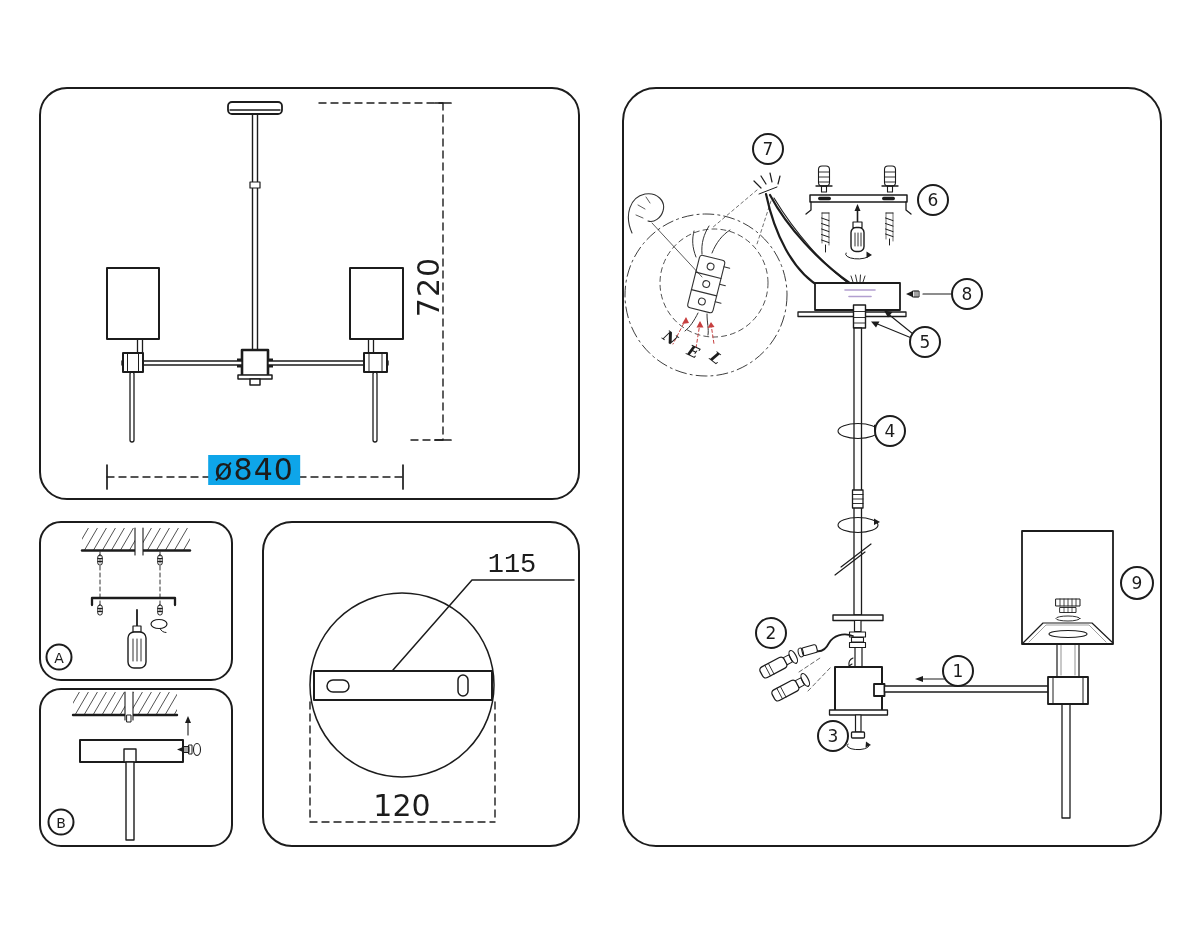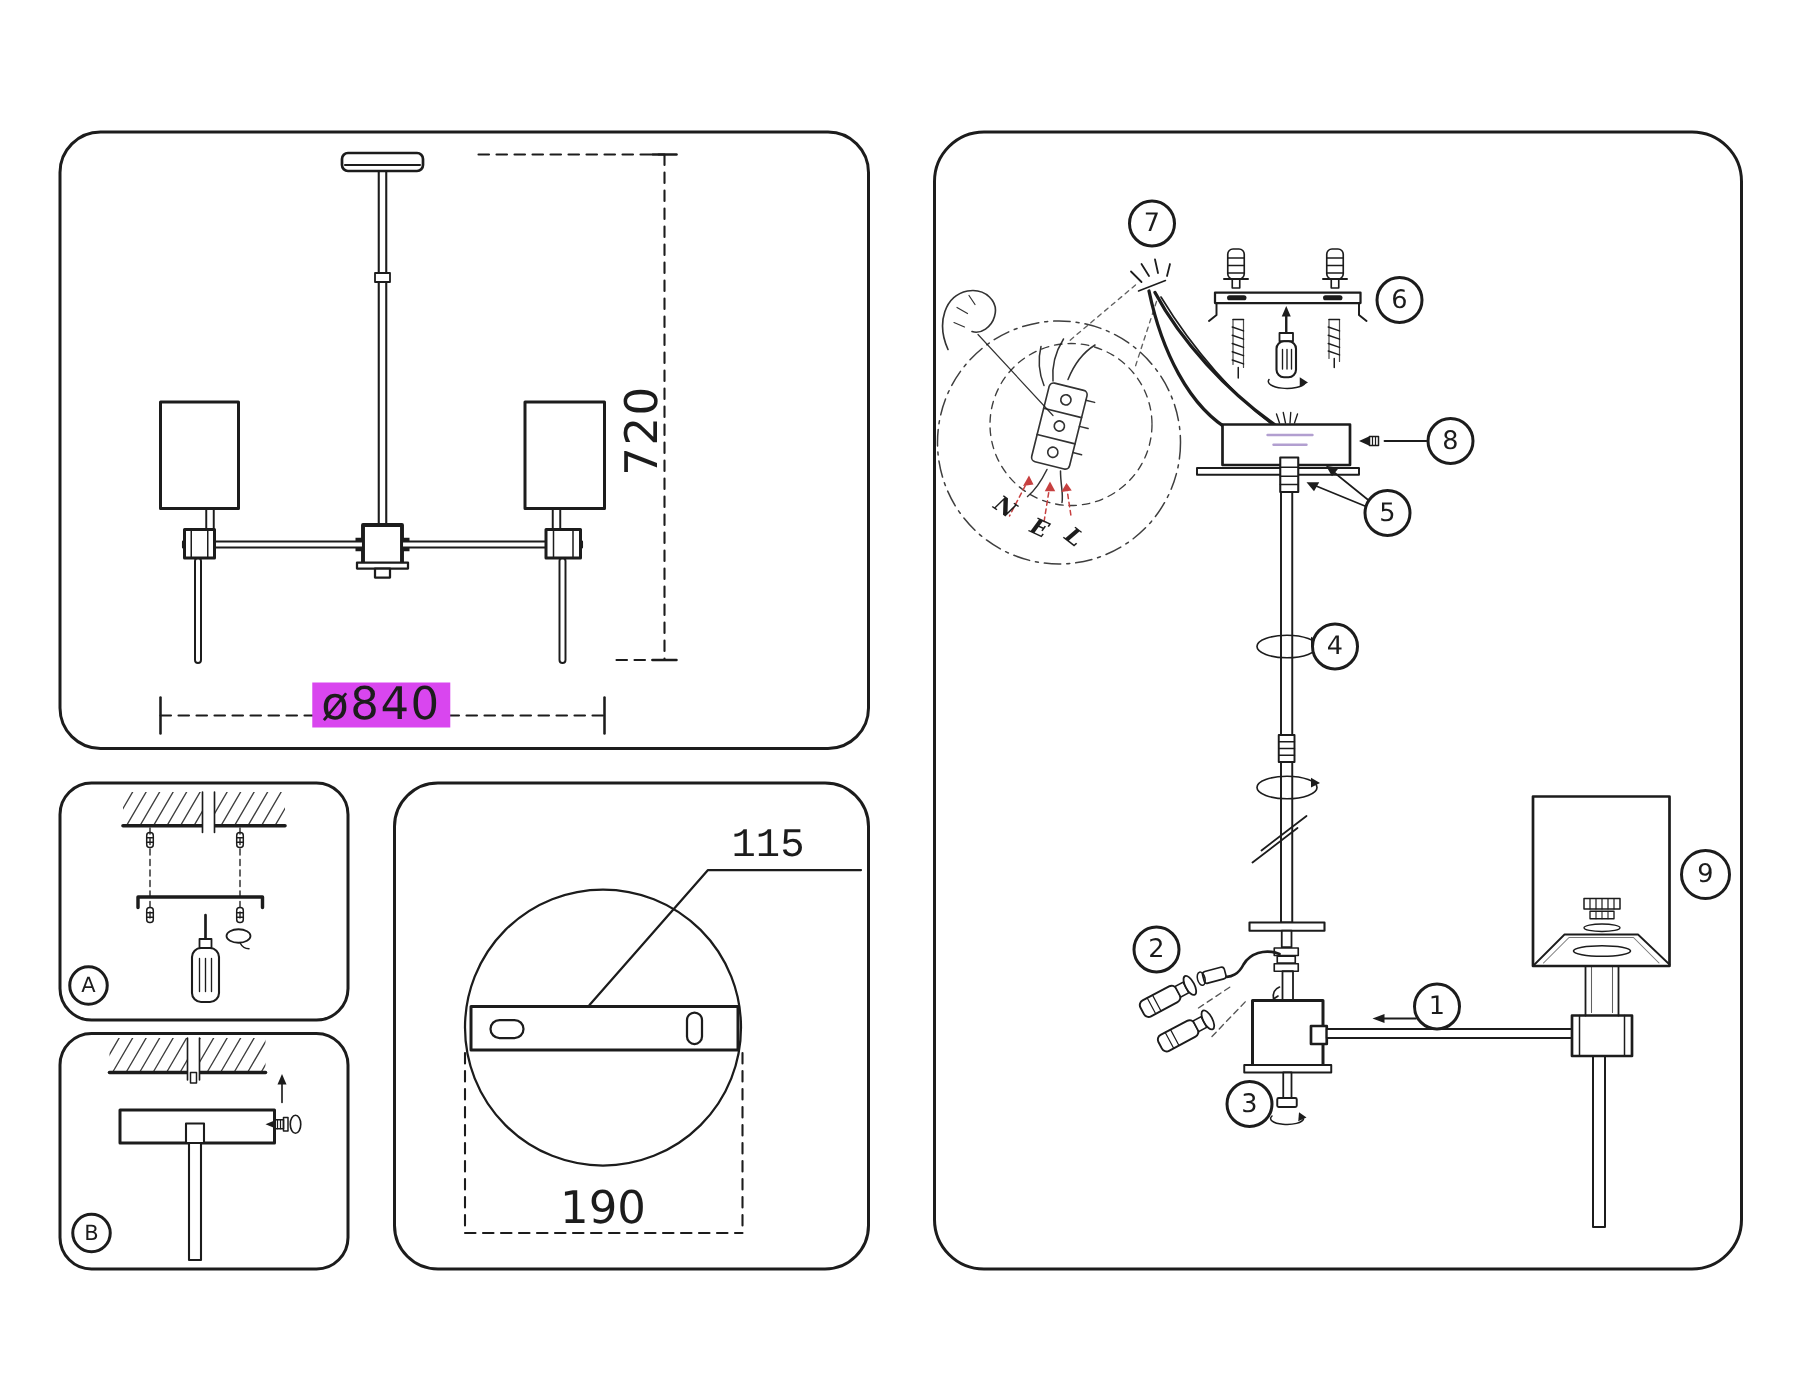--- a/index.html
+++ b/index.html
@@ -7,21 +7,21 @@
          font-family:"DejaVu Sans",sans-serif;color:#1c1c1c;}
   .panel{position:absolute;background:#fff;border:2px solid #1c1c1c;box-sizing:border-box;}
   .panel svg{position:absolute;left:-2px;top:-2px;}
   #p-overview{left:39px;top:87px;width:541px;height:413px;border-radius:28px;}
   #p-step-a{left:39px;top:521px;width:194px;height:160px;border-radius:22px;}
   #p-step-b{left:39px;top:688px;width:194px;height:159px;border-radius:22px;}
   #p-plate{left:262px;top:521px;width:318px;height:326px;border-radius:30px;}
   #p-assembly{left:622px;top:87px;width:540px;height:760px;border-radius:34px;}
   .lbl{position:absolute;transform:translate(-50%,-50%);white-space:nowrap;line-height:1;}
   .dim{font-size:30px;letter-spacing:1px;}
-  .bg{background:#d946ef;padding:0 6px;text-align:center;}
+  .bg{background:#0ea5e9;padding:0 6px;text-align:center;}
   .rot90{transform:translate(-50%,-50%) rotate(-90deg);}
   .callout{position:absolute;transform:translate(-50%,-50%);width:28px;height:28px;
            border:2px solid #1c1c1c;border-radius:50%;background:#fff;
            display:flex;align-items:center;justify-content:center;font-size:17px;}
   .callout.sm{width:23px;height:23px;font-size:14px;}
   .wire-letter{position:absolute;font-family:"DejaVu Serif",serif;font-style:italic;
                font-size:15px;font-weight:600;}
 </style>
 </head>
 <body>
@@ -364,21 +364,21 @@
           <rect x="438" y="520.5" width="16" height="5" stroke-width="0.9"></rect>
           <path d="M442,520.5 v5 M446,520.5 v5 M450,520.5 v5" stroke-width="0.7"></path>
         </g>
       </g>
     </svg>
   </div>
 
   <div class="lbl dim rot90" style="left:429px;top:287px;">720</div>
   <div class="lbl dim bg" style="left:254px;top:470px;">ø840</div>
   <div class="lbl" style="left:512px;top:565px;font-size:27px;font-family:Liberation Mono, monospace;">115</div>
-  <div class="lbl" style="left:402px;top:806px;font-size:30px;">190</div>
+  <div class="lbl" style="left:402px;top:806px;font-size:30px;">120</div>
 
   <div class="callout sm" style="left:59px;top:657px;">A</div>
   <div class="callout sm" style="left:61px;top:822px;">B</div>
 
   <div class="callout" style="left:958px;top:671px;">1</div>
   <div class="callout" style="left:771px;top:633px;">2</div>
   <div class="callout" style="left:833px;top:736px;">3</div>
   <div class="callout" style="left:890px;top:431px;">4</div>
   <div class="callout" style="left:925px;top:342px;">5</div>
   <div class="callout" style="left:933px;top:200px;">6</div>

